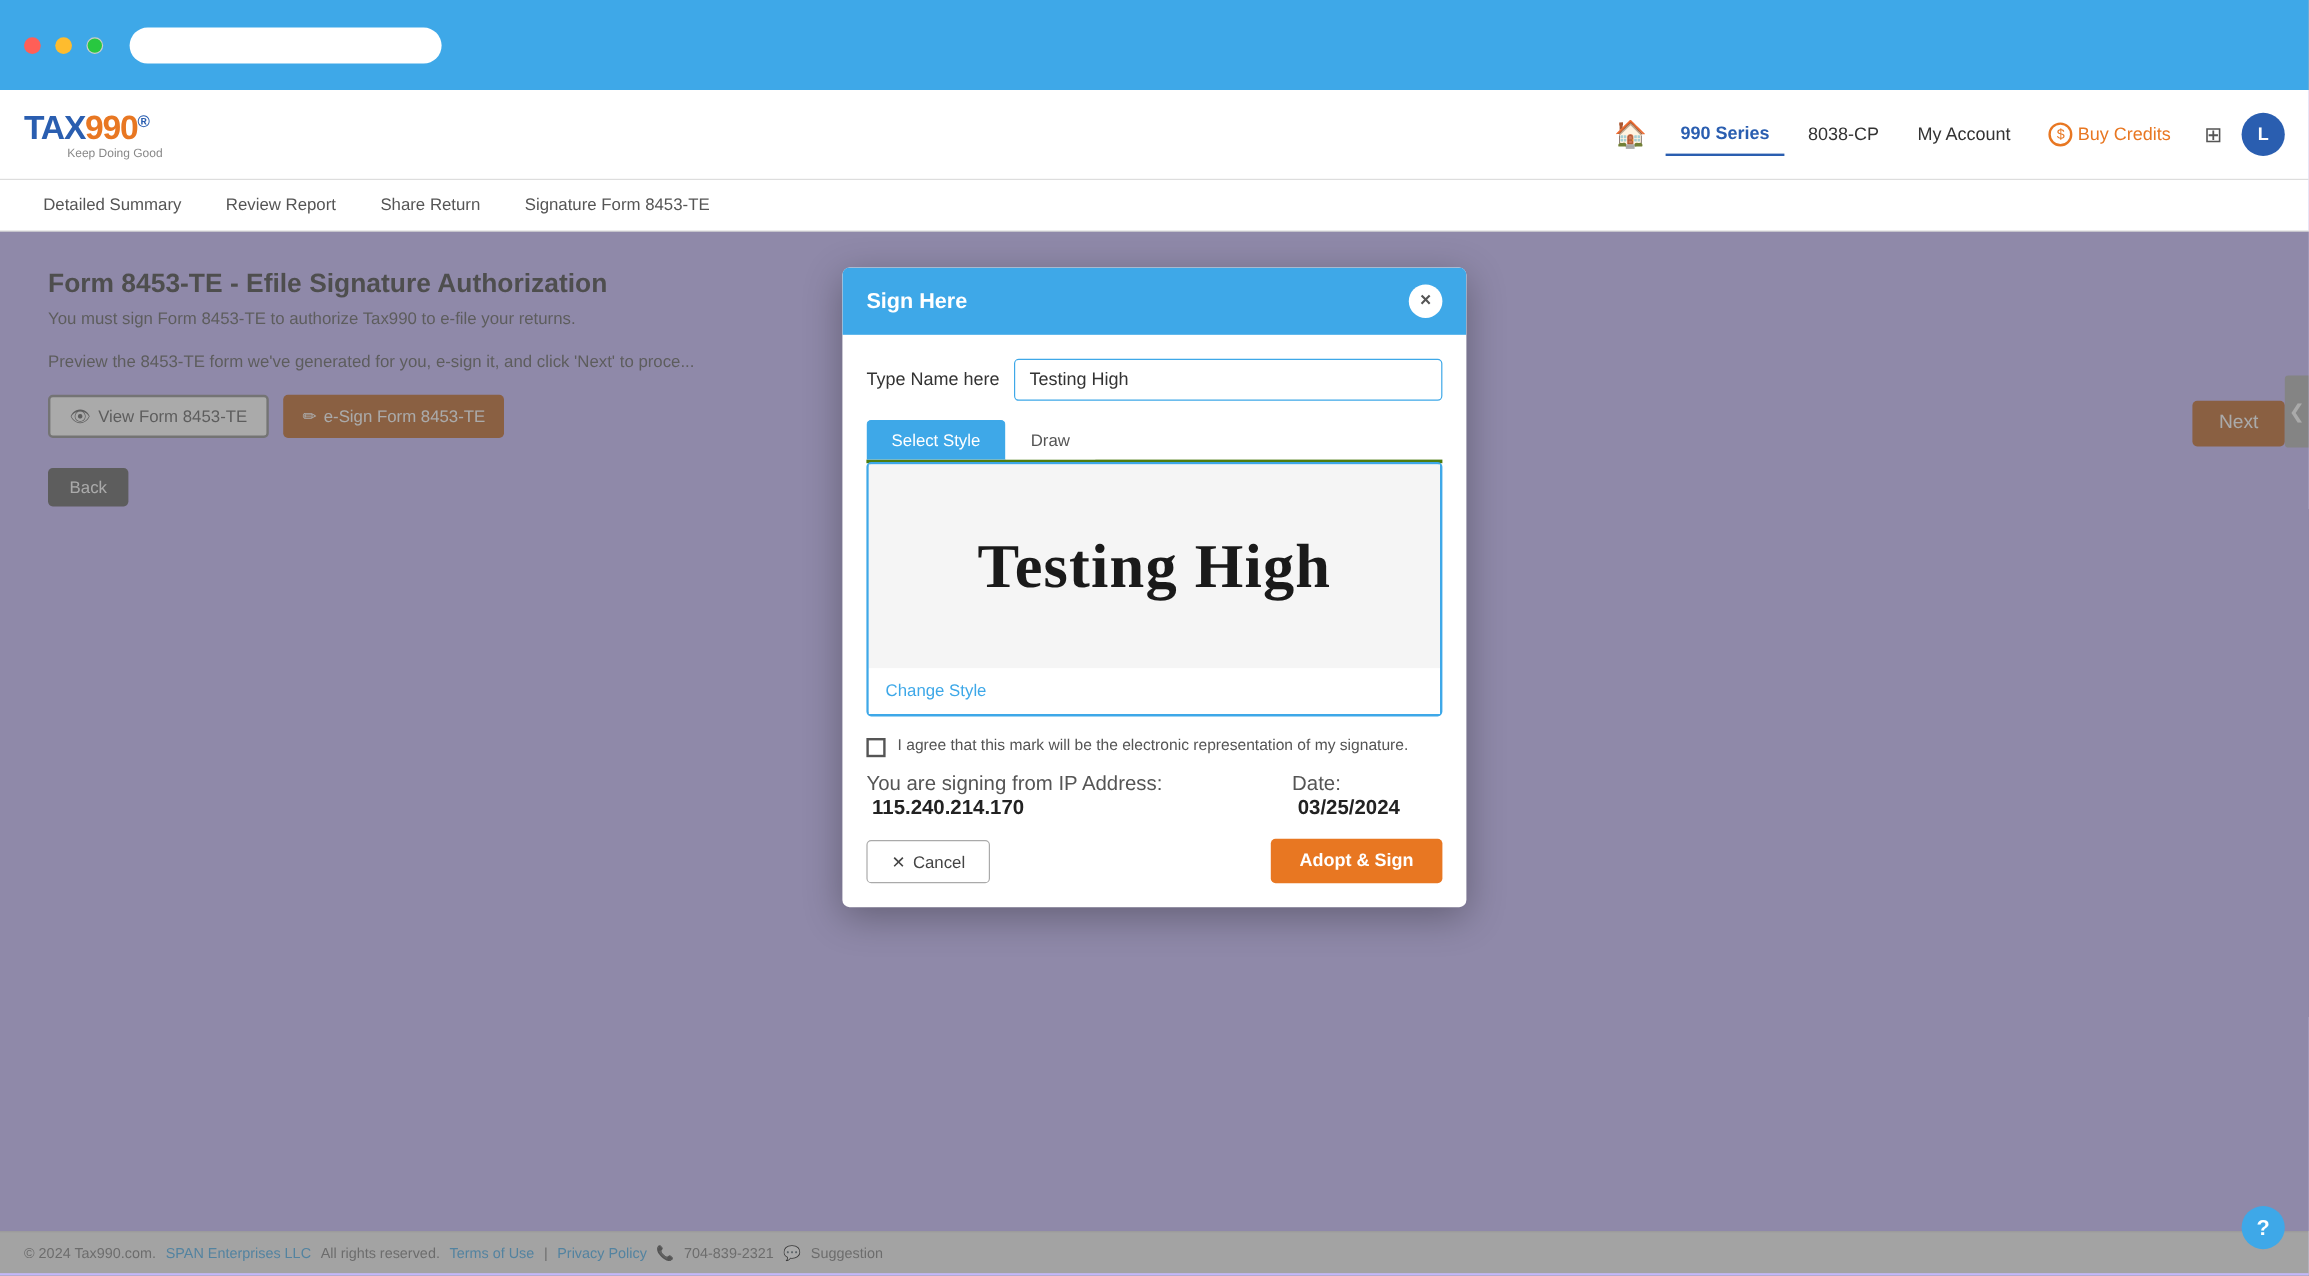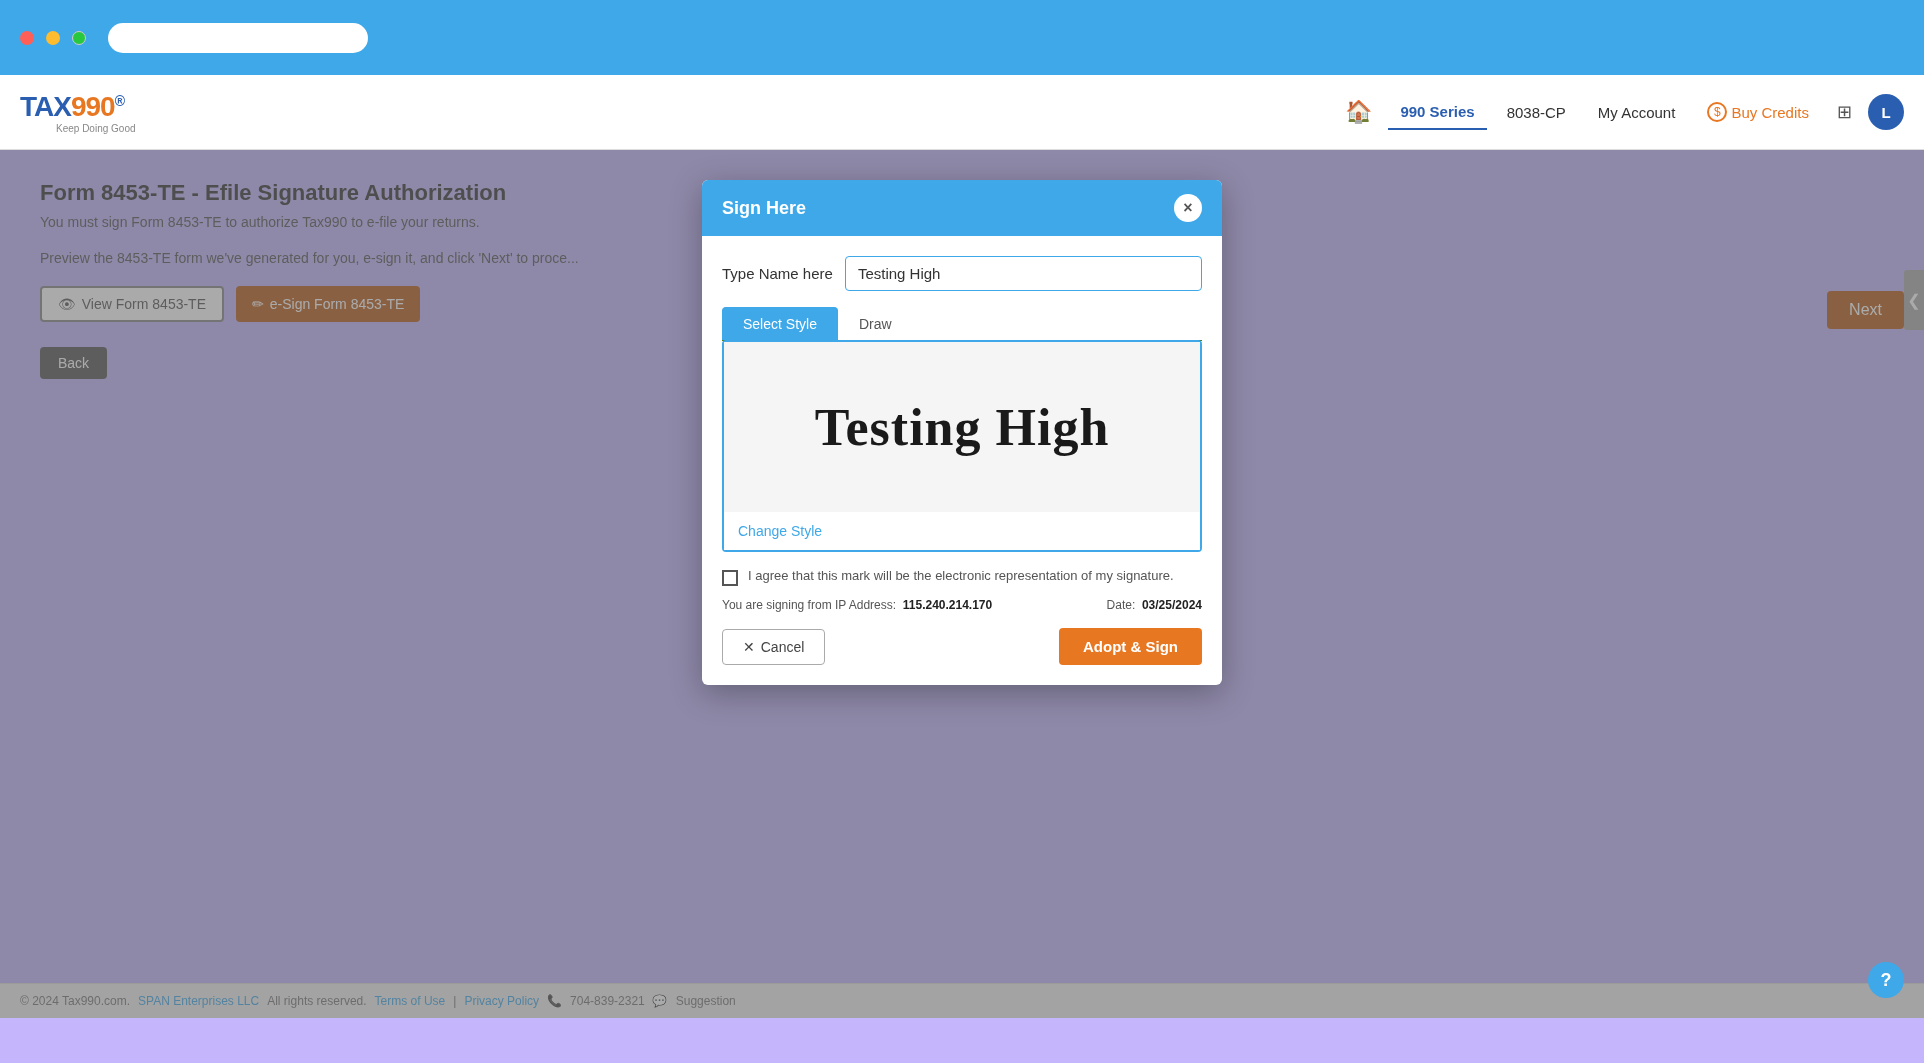--- a/index.html
+++ b/index.html
@@ -238,21 +238,21 @@
       border-radius: 4px;
       padding: 8px 12px;
       font-size: 15px;
       outline: none;
       color: #333;
     }
 
     
     .modal-tabs {
       display: flex;
-      border-bottom: 1px solid #4d7c0f;
+      border-bottom: 3px solid #4d7c0f;
       margin-bottom: 0;
     }
     .modal-tab {
       padding: 8px 20px;
       font-size: 14px;
       cursor: pointer;
       border: 1px solid transparent;
       border-bottom: none;
       border-radius: 4px 4px 0 0;
       color: #555;
@@ -310,21 +310,21 @@
       cursor: pointer;
       flex-shrink: 0;
       margin-top: 2px;
     }
     .agreement-text { font-size: 13px; color: #555; }
 
     
     .ip-date-row {
       display: flex;
       justify-content: space-between;
-      font-size: 12px;
+      font-size: 17px;
       color: #555;
       margin-bottom: 16px;
     }
     .ip-date-row strong { color: #222; }
 
     
     .modal-footer {
       display: flex;
       justify-content: space-between;
       align-items: center;
@@ -415,20 +415,26 @@
       <span class="nav-link-item">My Account</span>
       <span class="nav-link-item orange">
         <span style="width:20px;height:20px;border-radius:50%;border:2px solid #e87722;display:inline-flex;align-items:center;justify-content:center;font-size:12px;color:#e87722">$</span>
         <span>Buy Credits</span>
       </span>
       <span class="nav-icon-grid">⊞</span>
       <div class="nav-avatar">L</div>
     </div>
   </div>
 
+  <div class="sub-nav">
+    <div class="sub-nav-item">Detailed Summary</div>
+    <div class="sub-nav-item">Review Report</div>
+    <div class="sub-nav-item">Share Return</div>
+    <div class="sub-nav-item">Signature Form 8453-TE</div>
+  </div>
 
   <div style="position:relative; height: calc(1063px - 75px - 75px - 45px);">
     <div class="main-content">
       <div class="page-title">Form 8453-TE - Efile Signature Authorization</div>
       <div class="page-desc">You must sign Form 8453-TE to authorize Tax990 to e-file your returns.</div>
       <div class="page-desc">Preview the 8453-TE form we've generated for you, e-sign it, and click 'Next' to proce...</div>
       <div class="btn-row">
         <button class="btn-outline">
           <span>👁</span>
           <span>View Form 8453-TE</span>

